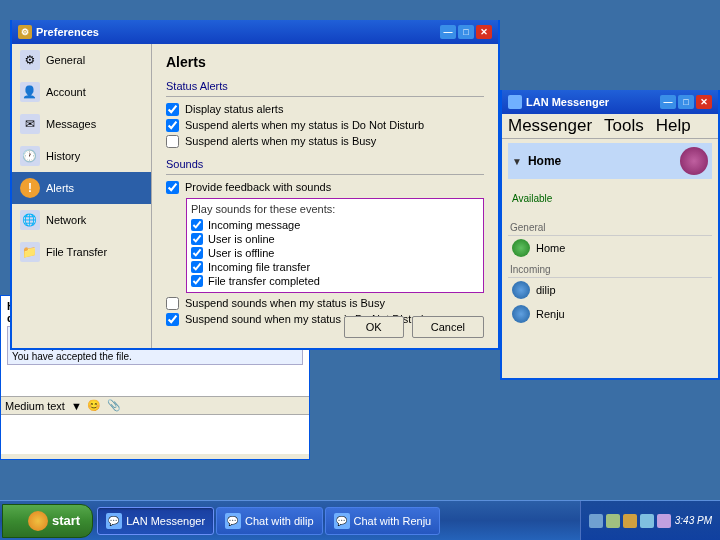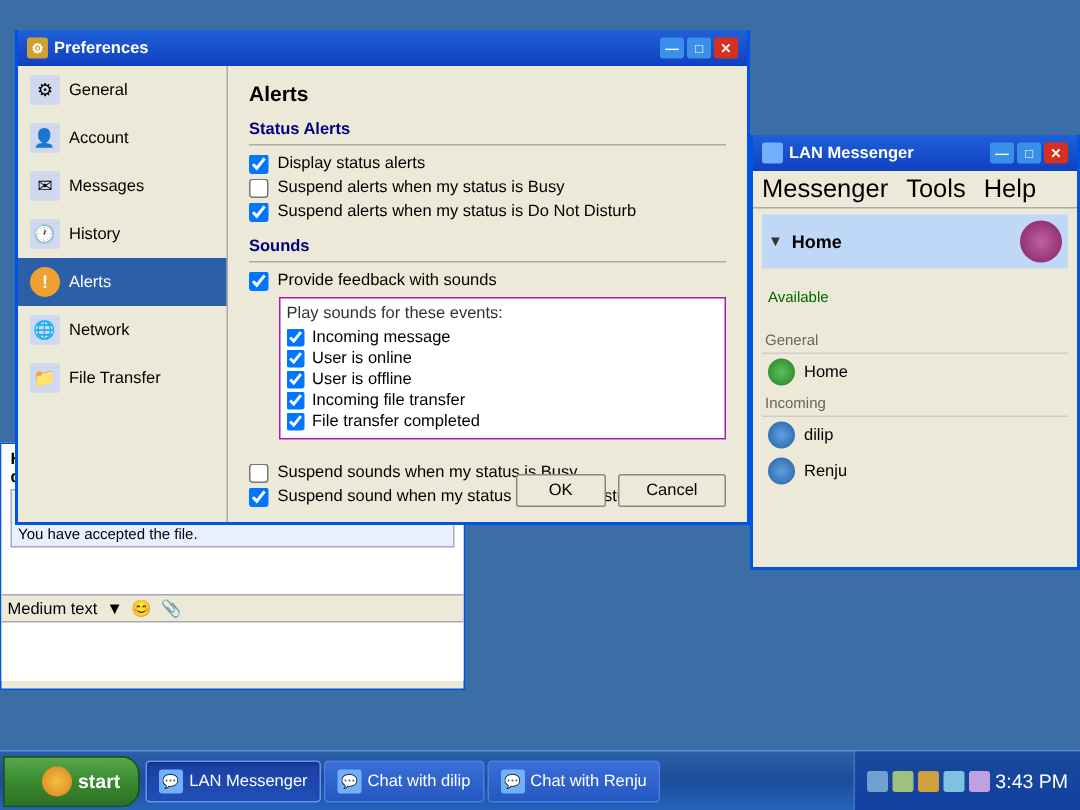--- a/index.html
+++ b/index.html
@@ -95,21 +95,22 @@
       display: flex;
       align-items: center;
       gap: 4px;
       padding: 0 8px;
       background: linear-gradient(to bottom, #1a4a9a 0%, #1040a0 100%);
       height: 100%;
       border-left: 1px solid #4a70c0;
     }
     .taskbar-clock {
       color: white;
-      font-size: 13px;
+      font-size: 10px;
+      font-style: italic;
     }
     .tray-icons {
       display: flex;
       gap: 3px;
       align-items: center;
     }
     .tray-icon {
       width: 16px;
       height: 16px;
       background: #888;
@@ -292,21 +293,21 @@
     }
     .pref-title {
       font-size: 14px;
       font-weight: bold;
       margin-bottom: 10px;
       color: #000;
     }
     .section-header {
       font-size: 11px;
       color: #000080;
-      font-weight: bold;
+      font-weight: normal;
       margin: 8px 0 4px 0;
     }
     .section-divider {
       border: none;
       border-top: 1px solid #aaa;
       margin: 2px 0 6px 0;
     }
     .checkbox-row {
       display: flex;
       align-items: flex-start;
@@ -495,26 +496,26 @@
         <div class="pref-title">Alerts</div>
 
         <div class="section-header">Status Alerts</div>
         <hr class="section-divider">
 
         <div class="checkbox-row">
           <input type="checkbox" checked="" style="">
           <span>Display status alerts</span>
         </div>
         <div class="checkbox-row">
+          <input type="checkbox" checked="" style="">
+          <span>Suspend alerts when my status is Do Not Disturb</span>
+        </div>
+        <div class="checkbox-row">
           <input type="checkbox" style="">
           <span>Suspend alerts when my status is Busy</span>
-        </div>
-        <div class="checkbox-row">
-          <input type="checkbox" checked="" style="">
-          <span>Suspend alerts when my status is Do Not Disturb</span>
         </div>
 
         <div class="section-header" style="margin-top:10px;">Sounds</div>
         <hr class="section-divider">
 
         <div class="checkbox-row">
           <input type="checkbox" checked="" style="">
           <span>Provide feedback with sounds</span>
         </div>
 
@@ -535,21 +536,21 @@
           <div class="sounds-item">
             <input type="checkbox" checked="" style="">
             <span>Incoming file transfer</span>
           </div>
           <div class="sounds-item">
             <input type="checkbox" checked="" style="">
             <span>File transfer completed</span>
           </div>
         </div>
 
-        <div class="checkbox-row" style="margin-top:16px;">
+        <div class="checkbox-row" style="margin-top:4px;">
           <input type="checkbox" style="">
           <span>Suspend sounds when my status is Busy</span>
         </div>
         <div class="checkbox-row">
           <input type="checkbox" checked="" style="">
           <span>Suspend sound when my status is Do Not Disturb</span>
         </div>
       </div>
     </div>
 

